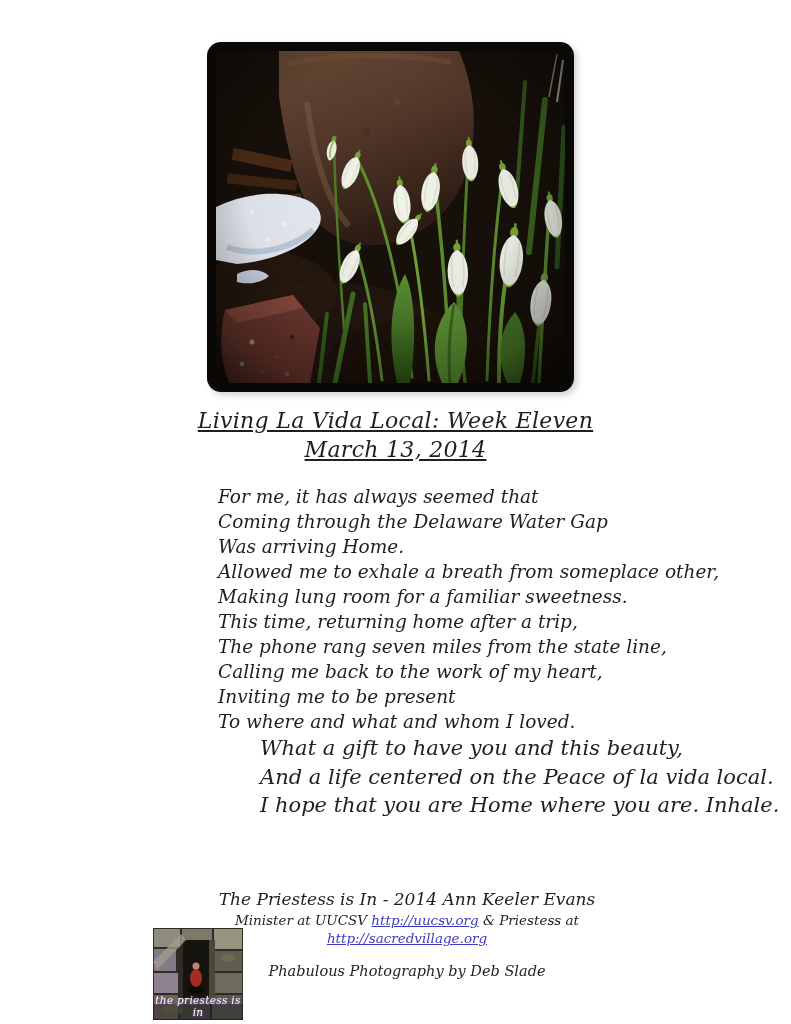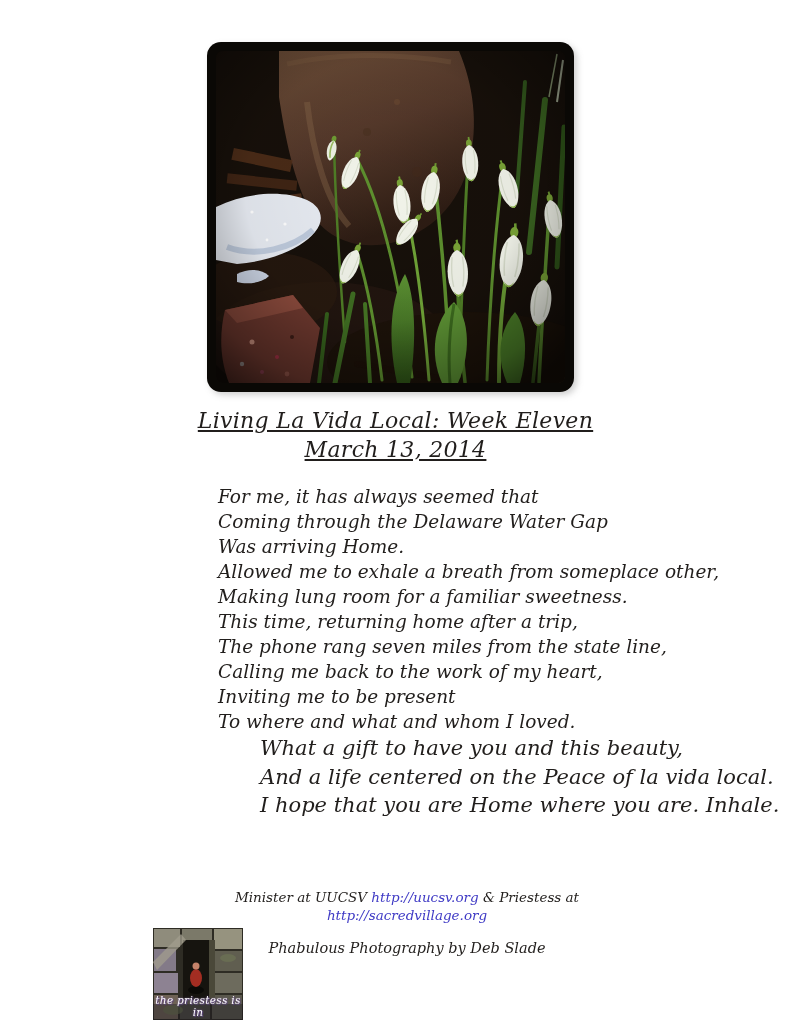--- a/index.html
+++ b/index.html
@@ -43,21 +43,21 @@
     position:absolute; left:0; bottom:2px; width:100%; text-align:center;
     font-style:italic; font-size:10.5px; color:#fdfbff; letter-spacing:.3px;
     text-shadow:0 0 2px #8a6aaa, 1px 1px 1px #55407a;
   }
   .footer-text {
     position:absolute; left:217px; top:888px; width:380px;
     text-align:center; font-style:italic;
   }
   .byline { font-size:17px; line-height:23px; }
   .roles  { font-size:13.5px; line-height:18px; }
-  .roles a { color:var(--link-color); cursor:pointer; }
+  .roles a { color:var(--link-color); text-decoration:underline; cursor:pointer; }
   .credit { font-size:14.5px; line-height:19px; margin-top:15px; }
 </style>
 </head>
 <body>
 
 <div class="page">
 
   <figure class="main-photo">
     <svg width="367" height="350" viewBox="0 0 367 350">
       <defs>
@@ -221,18 +221,19 @@
         <ellipse cx="43" cy="50" rx="6" ry="9" fill="#a32d22"></ellipse>
         <circle cx="43" cy="38" r="3.5" fill="#c4836a"></circle>
         <ellipse cx="20" cy="82" rx="10" ry="5" fill="#6a7450" opacity=".6"></ellipse>
         <ellipse cx="75" cy="30" rx="8" ry="4" fill="#717c55" opacity=".5"></ellipse>
         <rect x="0" y="76" width="90" height="16" fill="rgba(20,16,28,.35)"></rect>
       </svg>
       <span class="badge-caption">the priestess is in</span>
     </div>
 
     <div class="footer-text">
+      <div class="byline">The Priestess is In - 2014 Ann Keeler Evans</div>
       <div class="roles"><span>Minister at UUCSV </span><a>http://uucsv.org</a><span> &amp; Priestess at </span><a>http://sacredvillage.org</a></div>
       <div class="credit">Phabulous Photography by Deb Slade</div>
     </div>
   </footer>
 
 </div>
 
 </body></html>

